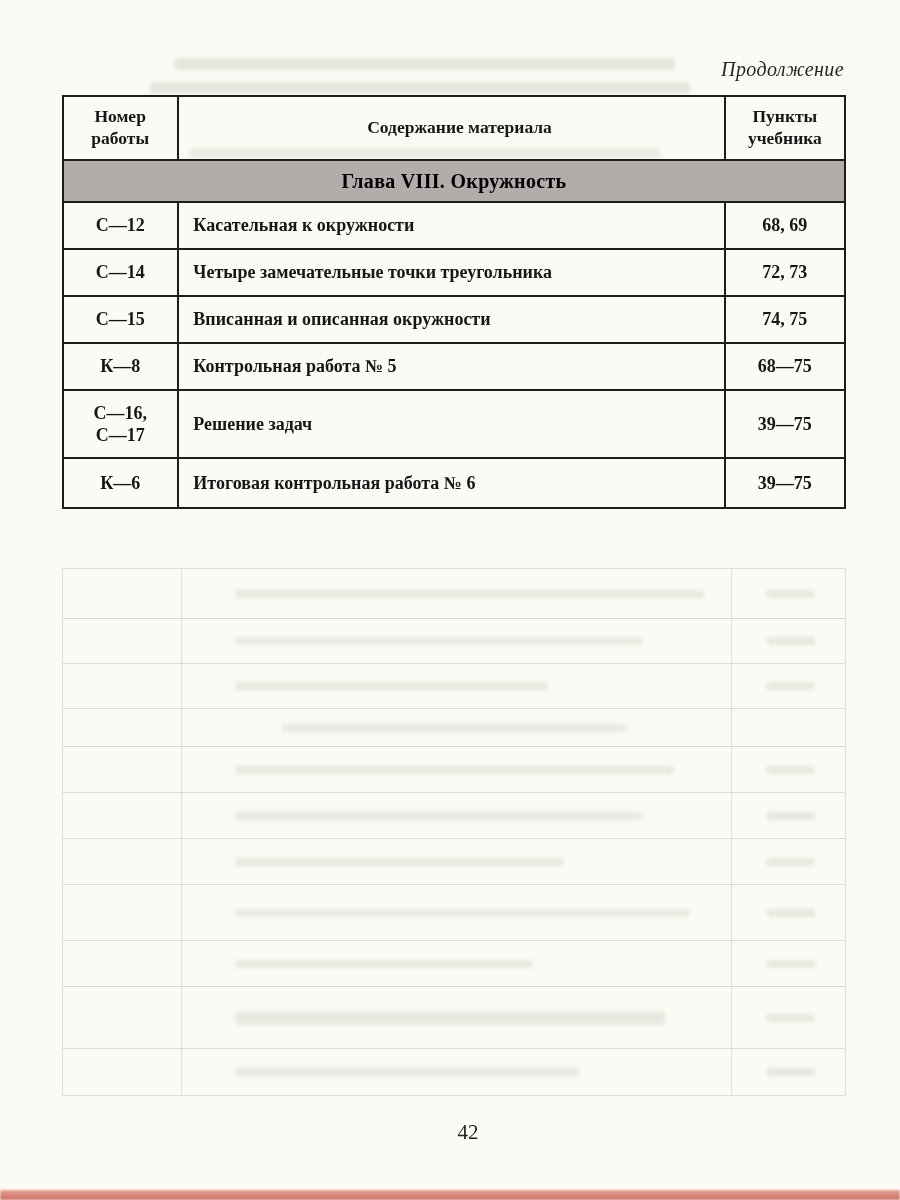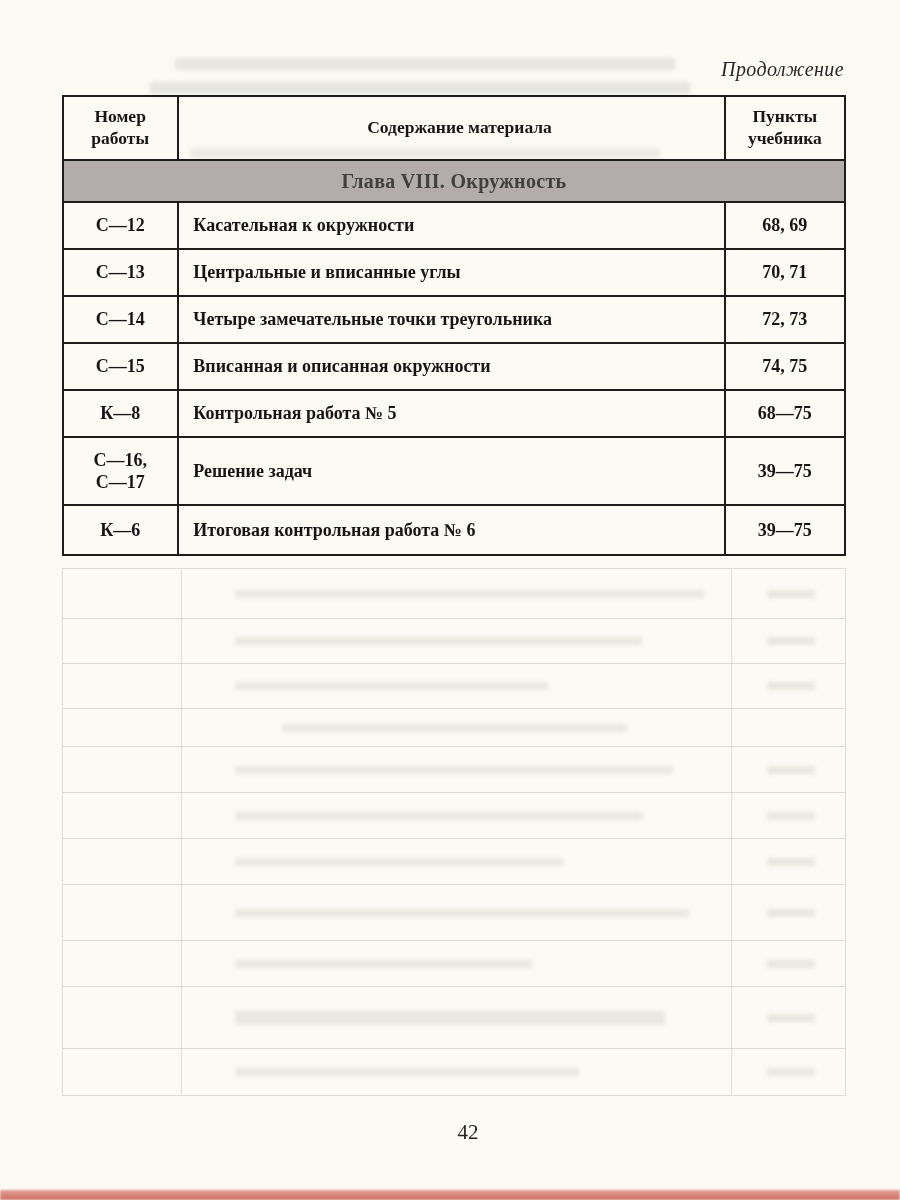--- a/index.html
+++ b/index.html
@@ -74,21 +74,21 @@
   .c3 { width:119px; }
   .header-row { height:64px; }
   .header-row .cell { font-size:17.5px; }
   .chapter-row {
     display:block; height:42px;
     background:#b2adab;
     border-bottom:2px solid #1d1d1d;
   }
   .chapter-row .chapter-title {
     display:flex; height:100%; align-items:center; justify-content:center;
-    font-size:20px; font-weight:bold; color:#404040;
+    font-size:20px; font-weight:bold; color:#000000;
     letter-spacing:0.3px;
   }
   .data-row { height:47px;justify-content:space-between; }
   .data-row.tall { height:68px; }
   .data-row.last { height:48px; }
 
   
   .page-number {
     position:absolute; top:1120px; left:0; width:100%;
     text-align:center; font-size:21px; color:#242424;padding-left:36px;
@@ -125,25 +125,20 @@
     <div class="trow chapter-row">
       <div class="chapter-title">Глава VIII. Окружность</div>
     </div>
 
     <div class="trow data-row">
       <div class="cell c1">С—12</div>
       <div class="cell c2">Касательная к окружности</div>
       <div class="cell c3">68, 69</div>
     </div>
 
-    <div class="trow data-row">
-      <div class="cell c1">С—13</div>
-      <div class="cell c2">Центральные и вписанные углы</div>
-      <div class="cell c3">70, 71</div>
-    </div>
 
     <div class="trow data-row">
       <div class="cell c1">С—14</div>
       <div class="cell c2">Четыре замечательные точки треугольника</div>
       <div class="cell c3">72, 73</div>
     </div>
 
     <div class="trow data-row">
       <div class="cell c1">С—15</div>
       <div class="cell c2">Вписанная и описанная окружности</div>

